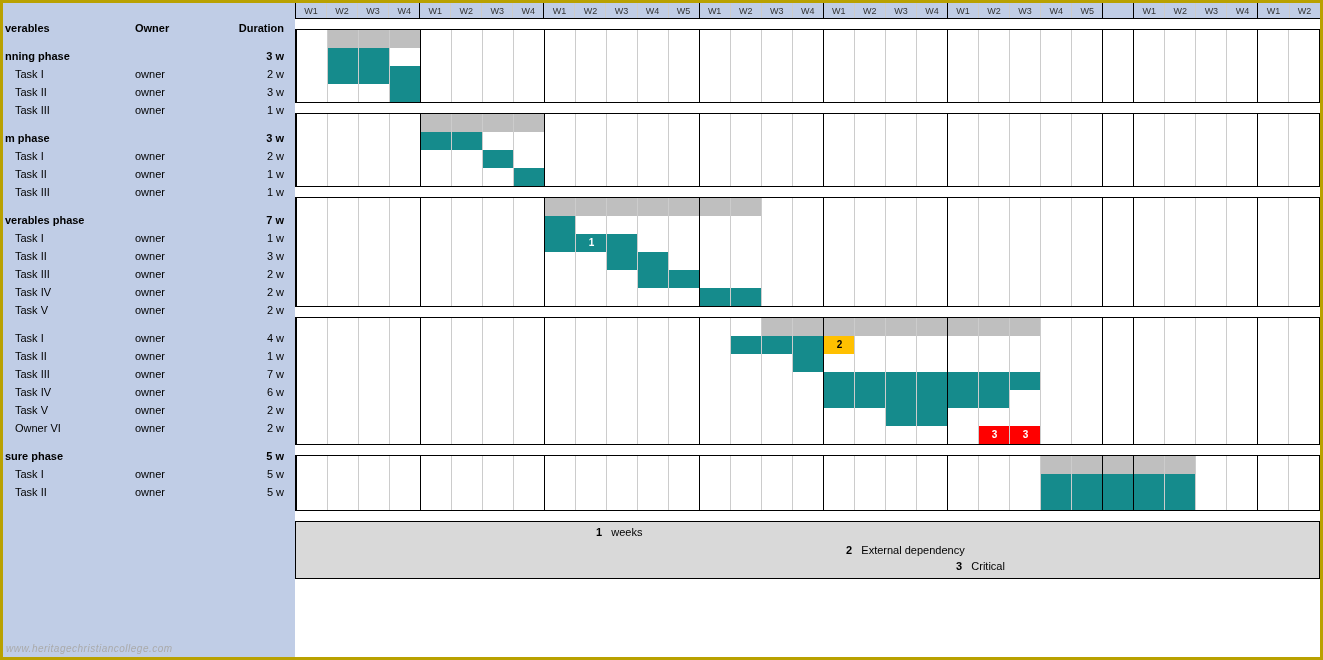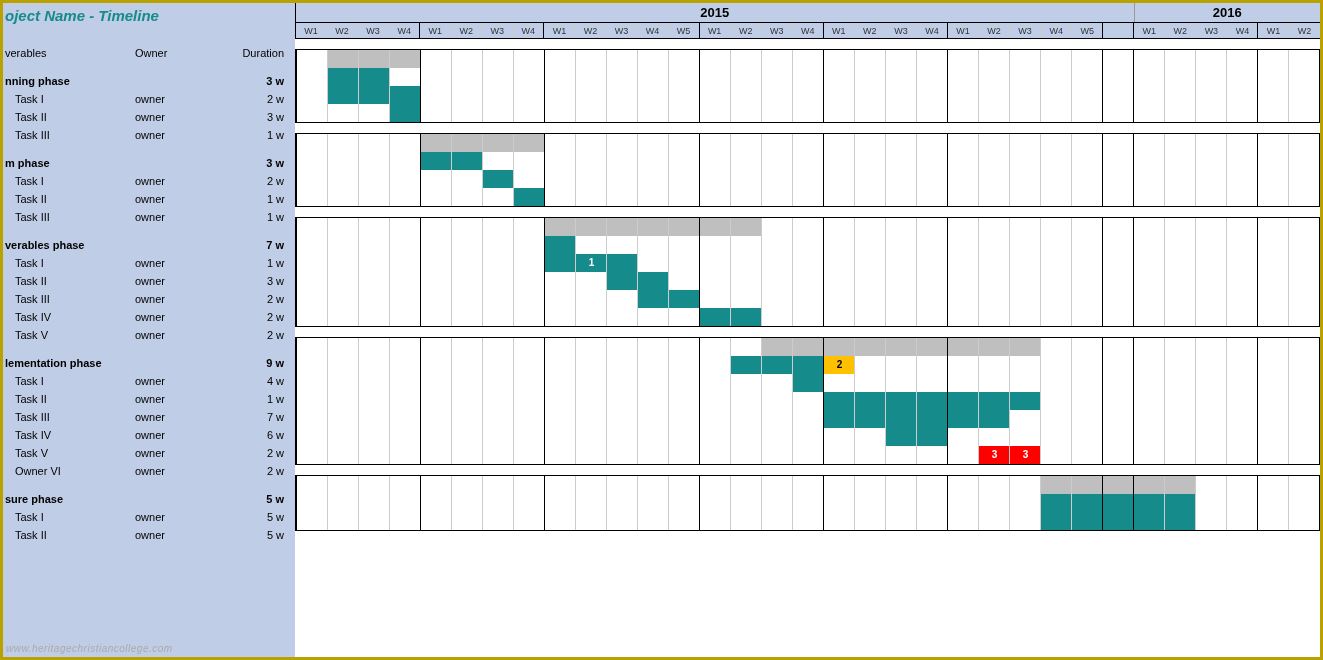--- a/index.html
+++ b/index.html
@@ -2,21 +2,21 @@
 <html><head>
 <meta charset="utf-8">
 <style>
   *{box-sizing:border-box;margin:0;padding:0}
   body{font-family:Verdana,Arial,sans-serif;font-size:11px;color:#000;background:#fff;width:1323px}
   .wrap{border:3px solid #b9a100;width:1323px;height:660px;overflow:hidden;position:relative}
   .left{position:absolute;left:0;top:0;width:292px;height:100%;background:#c0cde6}
   .right{position:absolute;left:292px;top:0;right:0;height:100%;background:#fff}
   .title{font-style:italic;font-weight:bold;color:#158b8c;font-size:15px;padding:4px 2px;border-bottom:0}
   .lh-row{display:flex;align-items:center;height:18px;padding-left:2px}
-  .lh-row.header{font-weight:normal}
+  .lh-row.header{font-weight:bold}
   .colA{width:130px;overflow:hidden;white-space:nowrap}
   .colB{width:85px}
   .colC{width:70px;text-align:right;padding-right:6px}
   .spacer{height:10px}
   .phase{font-weight:bold}
   .task{padding-left:10px}
   .ann-label{font-weight:bold}
 
   .year-row{display:flex;height:20px;background:#c0cde6;border-bottom:1px solid #000}
   .year-cell{border-left:1px solid #999;text-align:center;font-weight:bold;font-size:13px;line-height:20px}
@@ -41,21 +41,20 @@
 
   .legend{background:#d9d9d9;border:1px solid #000;height:58px;position:relative;font-size:11px}
   .footer{position:absolute;bottom:3px;left:3px;font-size:10px;color:#aaa;font-style:italic;letter-spacing:.5px}
 </style>
 </head>
 <body>
 
 <div class="wrap">
 
   <div class="left">
-    <div class="title">oject Name - Timeline</div>
     <div style="height:16px"></div>
     <div class="lh-row header">
       <div class="colA">verables</div>
       <div class="colB">Owner</div>
       <div class="colC">Duration</div>
     </div>
     <div id="left-rows">
         <div class="spacer"></div>
         <div class="lh-row phase">
           <div class="colA">nning phase</div>
@@ -123,25 +122,20 @@
           <div class="colA task">Task IV</div>
           <div class="colB">owner</div>
           <div class="colC">2 w</div>
         </div>
         <div class="lh-row">
           <div class="colA task">Task V</div>
           <div class="colB">owner</div>
           <div class="colC">2 w</div>
         </div>
         <div class="spacer"></div>
-        <div class="lh-row phase">
-          <div class="colA">lementation phase</div>
-          <div class="colB"></div>
-          <div class="colC">9 w</div>
-        </div>
         <div class="lh-row">
           <div class="colA task">Task I</div>
           <div class="colB">owner</div>
           <div class="colC">4 w</div>
         </div>
         <div class="lh-row">
           <div class="colA task">Task II</div>
           <div class="colB">owner</div>
           <div class="colC">1 w</div>
         </div>
@@ -180,24 +174,20 @@
           <div class="colA task">Task II</div>
           <div class="colB">owner</div>
           <div class="colC">5 w</div>
         </div>
         <div class="spacer"></div>
       </div>
     <div class="footer">www.heritagechristiancollege.com</div>
   </div>
 
   <div class="right">
-    <div class="year-row" id="year-row">
-        <div class="year-cell" style="width: 838.636px;">2015</div>
-        <div class="year-cell" style="width: 186.364px;">2016</div>
-      </div>
     <div class="wk-row" id="wk-row">
         <div class="wk-cell" style="width: 31.0606px; border-left: 1px solid rgb(0, 0, 0);">W1</div>
         <div class="wk-cell" style="width: 31.0606px;">W2</div>
         <div class="wk-cell" style="width: 31.0606px;">W3</div>
         <div class="wk-cell" style="width: 31.0606px;">W4</div>
         <div class="wk-cell" style="width: 31.0606px; border-left: 1px solid rgb(0, 0, 0);">W1</div>
         <div class="wk-cell" style="width: 31.0606px;">W2</div>
         <div class="wk-cell" style="width: 31.0606px;">W3</div>
         <div class="wk-cell" style="width: 31.0606px;">W4</div>
         <div class="wk-cell" style="width: 31.0606px; border-left: 1px solid rgb(0, 0, 0);">W1</div>
@@ -1234,15 +1224,20 @@
             </div>
             <div class="gcell" style="width: 31.0606px;">
               <div class="bar bar-task"></div>
             </div>
             <div class="gcell" style="width: 31.0606px;"></div>
             <div class="gcell" style="width: 31.0606px;"></div>
             <div class="gcell mstart" style="width: 31.0606px;"></div>
             <div class="gcell" style="width: 31.0606px;"></div>
           </div>
         </div>
+        <div class="legend">
+          <div style="position: absolute; left: 300px; top: 4px;"><b>1</b>&nbsp;&nbsp;&nbsp;weeks</div>
+          <div style="position: absolute; left: 550px; top: 22px;"><b>2</b>&nbsp;&nbsp;&nbsp;External dependency</div>
+          <div style="position: absolute; left: 660px; top: 38px;"><b>3</b>&nbsp;&nbsp;&nbsp;Critical</div>
+        </div>
       </div>
   </div>
 </div>
 
 </body></html>

